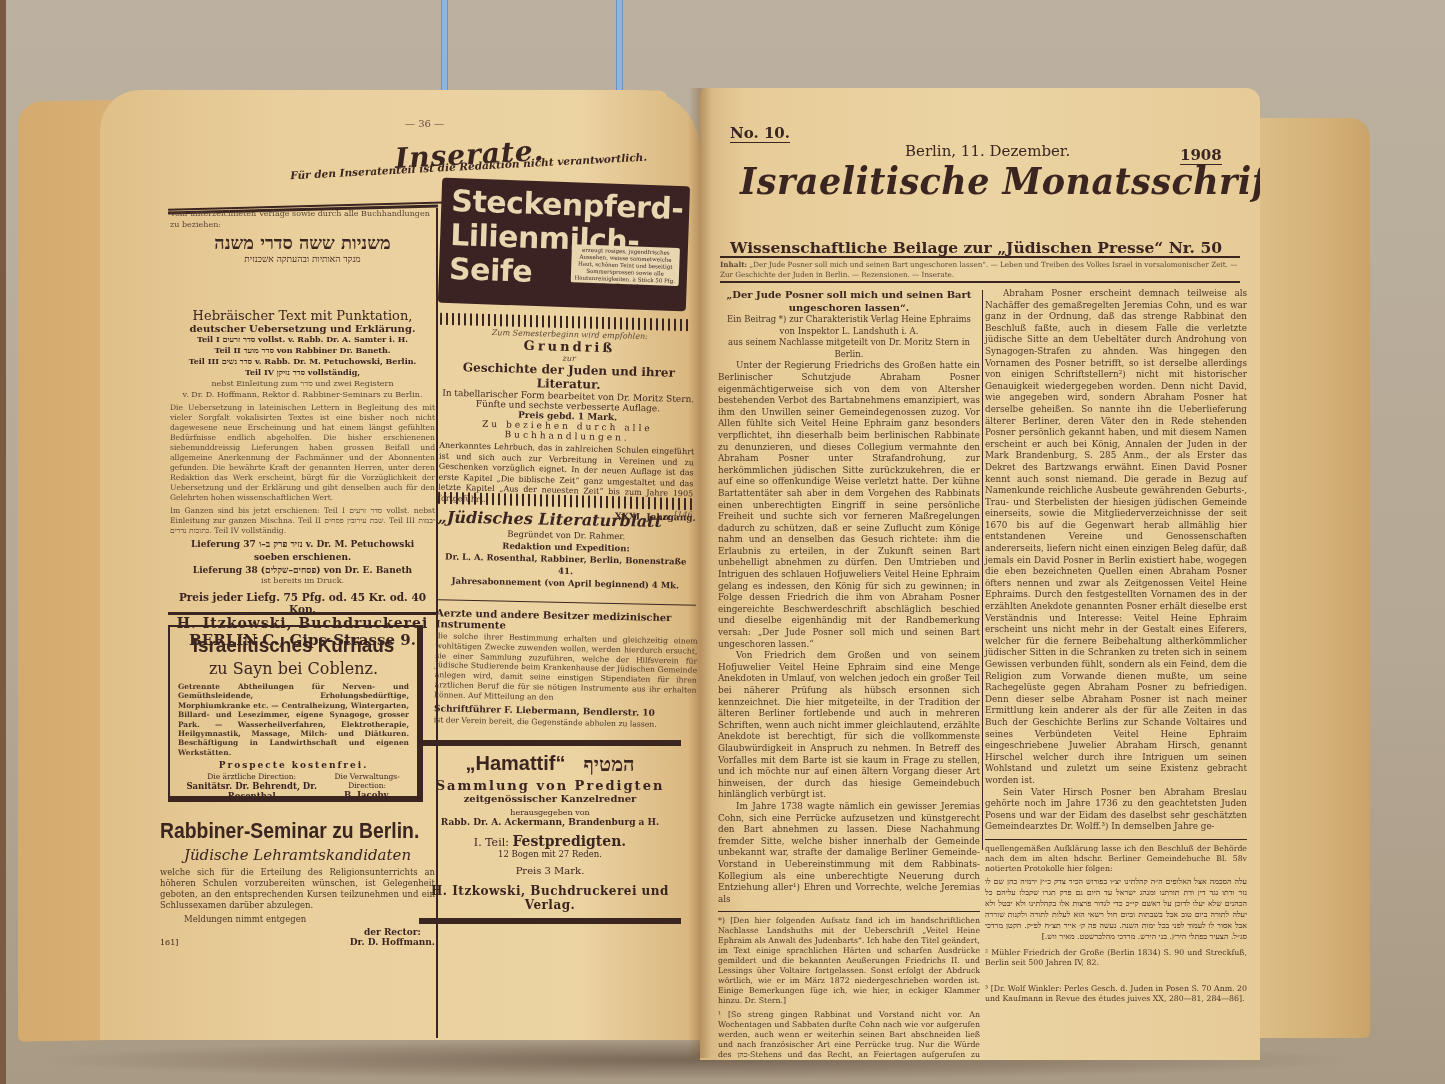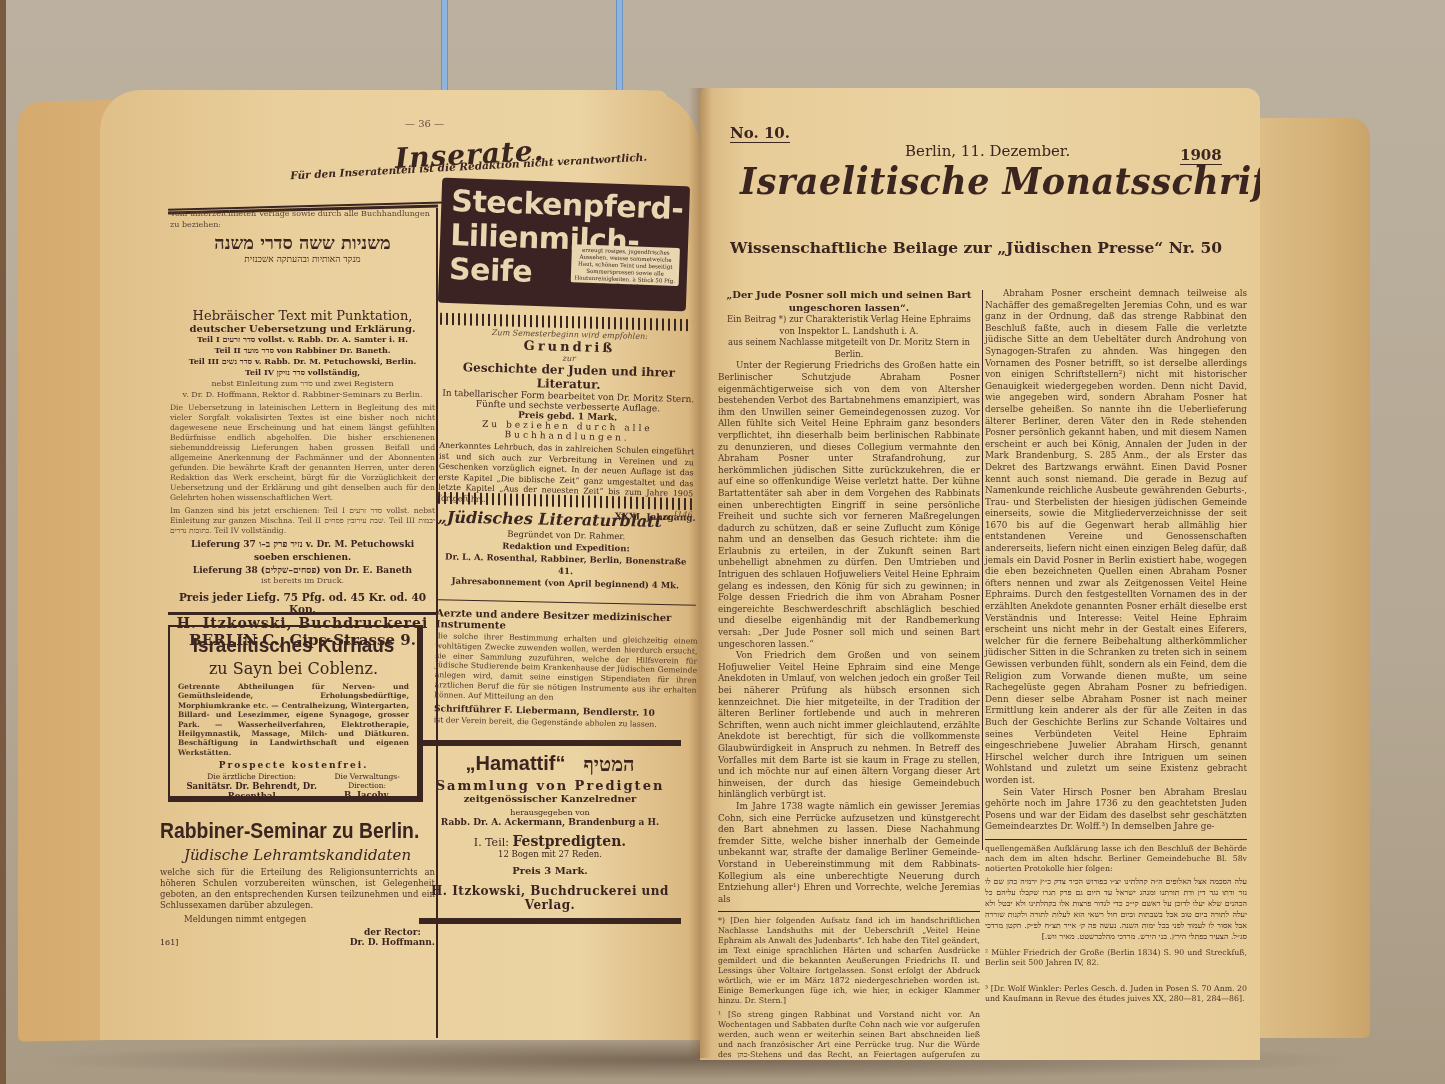--- a/index.html
+++ b/index.html
@@ -117,21 +117,21 @@
   .hamattif { position: absolute; left: 319px; top: 650px; width: 262px; text-align: center; border-top: 6px solid #3b2520; border-bottom: 6px solid #3b2520; padding: 6px 0; }
   .hamattif .t1 { font-family: "Liberation Sans", sans-serif; font-size: 20px; font-weight: bold; display: flex; justify-content: center; gap: 18px; }
   .hamattif .heb { font-size: 20px; font-family: "DejaVu Serif", serif; }
   .hamattif .t2 { font-size: 13px; font-weight: bold; letter-spacing: 2px; margin-top: 2px; }
   .hamattif .t3 { font-size: 10px; font-weight: bold; }
   .hamattif .t4 { font-size: 8px; margin-top: 4px; }
   .hamattif .t5 { font-size: 9px; font-weight: bold; }
   .hamattif .t6 { font-size: 11px; margin-top: 6px; }
   .hamattif .t6 b { font-size: 14px; }
   .hamattif .t7 { font-size: 8.5px; }
-  .hamattif .t8 { font-size: 10px; font-weight: bold; margin-top: 6px; border: 0; }
+  .hamattif .t8 { font-size: 10px; font-weight: normal; margin-top: 6px; border: 0; }
   .hamattif .t9 { font-size: 12px; font-weight: bold; margin-top: 8px; letter-spacing: 0.5px; }
 
   
   .rp { position: absolute; }
   .no { left: 30px; top: 36px; font-size: 15px; font-weight: bold; border-bottom: 1px solid #3b2520; }
   .date { left: 205px; top: 54px; font-size: 15px; }
   .year { left: 480px; top: 58px; font-size: 15px; font-weight: bold; border-bottom: 1px solid #3b2520; }
   .masthead { left: 40px; top: 70px; width: 490px; font-size: 38px; font-weight: bold; font-style: italic; letter-spacing: 0.5px; text-align: center; white-space: nowrap; transform: scaleX(0.92); transform-origin: left; }
   .subhead { left: 30px; top: 150px; width: 510px; font-size: 15.5px; font-weight: bold; white-space: nowrap; }
   .inhalt { left: 20px; top: 168px; width: 520px; font-size: 7.2px; line-height: 9.5px; color: #5a4636; padding: 2px 0; border-top: 2px solid #3b2520; border-bottom: 2px solid #3b2520; }
@@ -266,20 +266,24 @@
     <div class="t9">H. Itzkowski, Buchdruckerei und Verlag.</div>
   </div>
 </div>
 
 <div class="page right ink">
   <div class="rp no">No. 10.</div>
   <div class="rp date">Berlin, 11. Dezember.</div>
   <div class="rp year">1908</div>
   <div class="rp masthead">Israelitische Monatsschrift.</div>
   <div class="rp subhead">Wissenschaftliche Beilage zur „Jüdischen Presse“ Nr. 50</div>
+  <div class="rp inhalt">
+    <b>Inhalt:</b>
+    <span>„Der Jude Posner soll mich und seinen Bart ungeschoren lassen“. — Leben und Treiben des Volkes Israel in vorsalomonischer Zeit. — Zur Geschichte der Juden in Berlin. — Rezensionen. — Inserate.</span>
+  </div>
   <div class="rule" style="left:282px;top:202px;width:1px;height:560px;"></div>
 
   <div class="article-col c1">
     <div class="ttl">„Der Jude Posner soll mich und seinen Bart ungeschoren lassen“.</div>
     <div class="by">Ein Beitrag *) zur Charakteristik Verlag Heine Ephraims</div>
     <div class="by">von Inspektor L. Landshuth i. A.</div>
     <div class="by">aus seinem Nachlasse mitgeteilt von Dr. Moritz Stern in Berlin.</div>
     <p>Unter der Regierung Friedrichs des Großen hatte ein Berlinischer Schutzjude Abraham Posner eigenmächtigerweise sich von dem von Altersher bestehenden Verbot des Bartabnehmens emanzipiert, was ihm den Unwillen seiner Gemeindegenossen zuzog. Vor Allen fühlte sich Veitel Heine Ephraim ganz besonders verpflichtet, ihn dieserhalb beim berlinischen Rabbinate zu denunzieren, und dieses Collegium vermahnte den Abraham Posner unter Strafandrohung, zur herkömmlichen jüdischen Sitte zurückzukehren, die er auf eine so offenkundige Weise verletzt hatte. Der kühne Bartattentäter sah aber in dem Vorgehen des Rabbinats einen unberechtigten Eingriff in seine persönliche Freiheit und suchte sich vor ferneren Maßregelungen dadurch zu schützen, daß er seine Zuflucht zum Könige nahm und an denselben das Gesuch richtete: ihm die Erlaubnis zu erteilen, in der Zukunft seinen Bart unbehelligt abnehmen zu dürfen. Den Umtrieben und Intriguen des schlauen Hofjuweliers Veitel Heine Ephraim gelang es indessen, den König für sich zu gewinnen; in Folge dessen Friedrich die ihm von Abraham Posner eingereichte Beschwerdeschrift abschläglich beschied und dieselbe eigenhändig mit der Randbemerkung versah: „Der Jude Posner soll mich und seinen Bart ungeschoren lassen.“</p>
     <p>Von Friedrich dem Großen und von seinem Hofjuwelier Veitel Heine Ephraim sind eine Menge Anekdoten in Umlauf, von welchen jedoch ein großer Teil bei näherer Prüfung als hübsch ersonnen sich kennzeichnet. Die hier mitgeteilte, in der Tradition der älteren Berliner fortlebende und auch in mehreren Schriften, wenn auch nicht immer gleichlautend, erzählte Anekdote ist berechtigt, für sich die vollkommenste Glaubwürdigkeit in Anspruch zu nehmen. In Betreff des Vorfalles mit dem Barte ist sie kaum in Frage zu stellen, und ich möchte nur auf einen ältern Vorgang dieser Art hinweisen, der durch das hiesige Gemeindebuch hinlänglich verbürgt ist.</p>
     <p>Im Jahre 1738 wagte nämlich ein gewisser Jeremias Cohn, sich eine Perrücke aufzusetzen und künstgerecht den Bart abnehmen zu lassen. Diese Nachahmung fremder Sitte, welche bisher innerhalb der Gemeinde unbekannt war, strafte der damalige Berliner Gemeinde-Vorstand in Uebereinstimmung mit dem Rabbinats-Kollegium als eine unberechtigte Neuerung durch Entziehung aller¹) Ehren und Vorrechte, welche Jeremias als</p>

